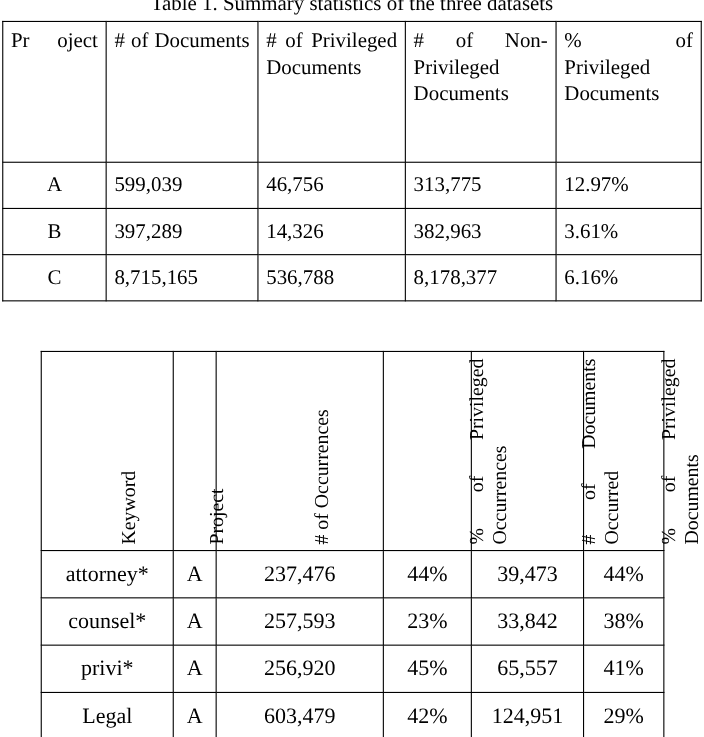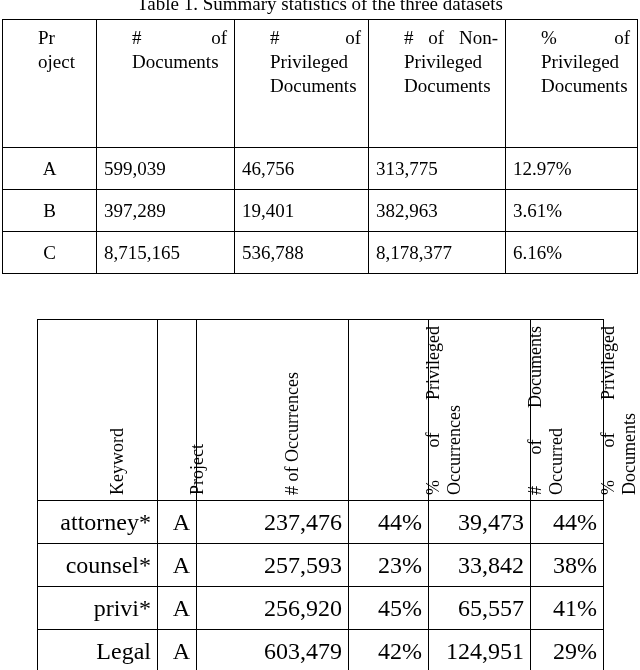--- a/index.html
+++ b/index.html
@@ -69,21 +69,20 @@
     height: 127px;
     vertical-align: top;
   }
   #table-1 .hdr-inner {
     font-size: 19px;
     line-height: 24px;
     text-align: justify;
     text-align-last: justify;
     padding: 6px 7px 0 7px;
     hyphens: none;
-    margin-left: 28px;
   }
   #table-1 .body-cell {
     height: 41px;
     font-size: 19px;
     line-height: 41px;
     padding: 0 7px;
     vertical-align: middle;
     white-space: nowrap;
   }
   #table-1 .col-project { text-align: center; }
@@ -132,26 +131,26 @@
   
   .vrot.two-line {
     left: 100%;
     bottom: 6px;
     width: 170px;
     margin-left: -44px;
   }
 
   #table-2 .body-cell {
     height: 42px;
-    font-size: 24px;
+    font-size: 20px;
     line-height: 42px;
     padding: 0 6px;
     vertical-align: middle;
     white-space: nowrap;
-    text-align: right;
+    text-align: center;
   }
 </style>
 </head>
 <body>
 
 <div class="page">
 
   <div class="caption" id="caption-t1">Table 1. Summary statistics of the three datasets</div>
 
   <table class="doc-table" id="table-1">
@@ -185,21 +184,21 @@
         <tr>
           <td class="body-cell col-project">A</td>
           <td class="body-cell num">599,039</td>
           <td class="body-cell num">46,756</td>
           <td class="body-cell num">313,775</td>
           <td class="body-cell num">12.97%</td>
         </tr>
         <tr>
           <td class="body-cell col-project">B</td>
           <td class="body-cell num">397,289</td>
-          <td class="body-cell num">19,401</td>
+          <td class="body-cell num">14,326</td>
           <td class="body-cell num">382,963</td>
           <td class="body-cell num">3.61%</td>
         </tr>
         <tr>
           <td class="body-cell col-project">C</td>
           <td class="body-cell num">8,715,165</td>
           <td class="body-cell num">536,788</td>
           <td class="body-cell num">8,178,377</td>
           <td class="body-cell num">6.16%</td>
         </tr>

